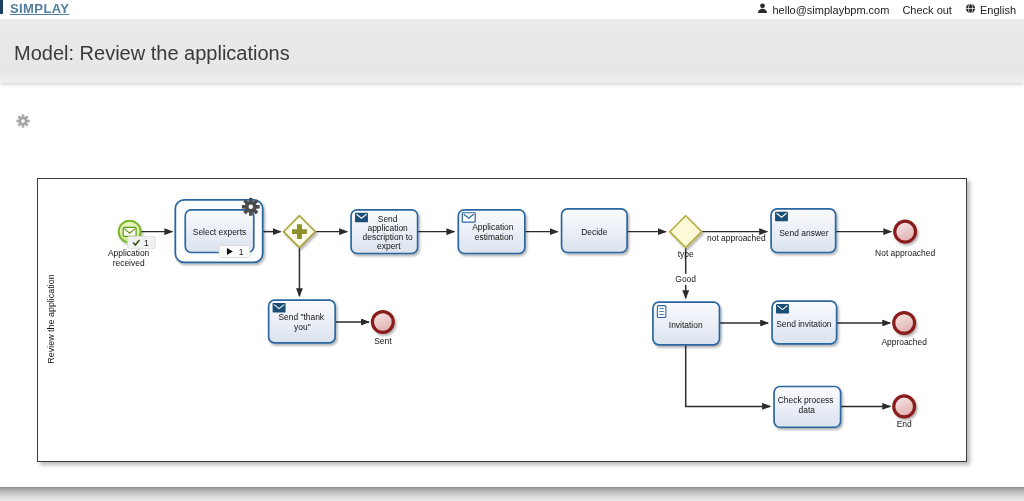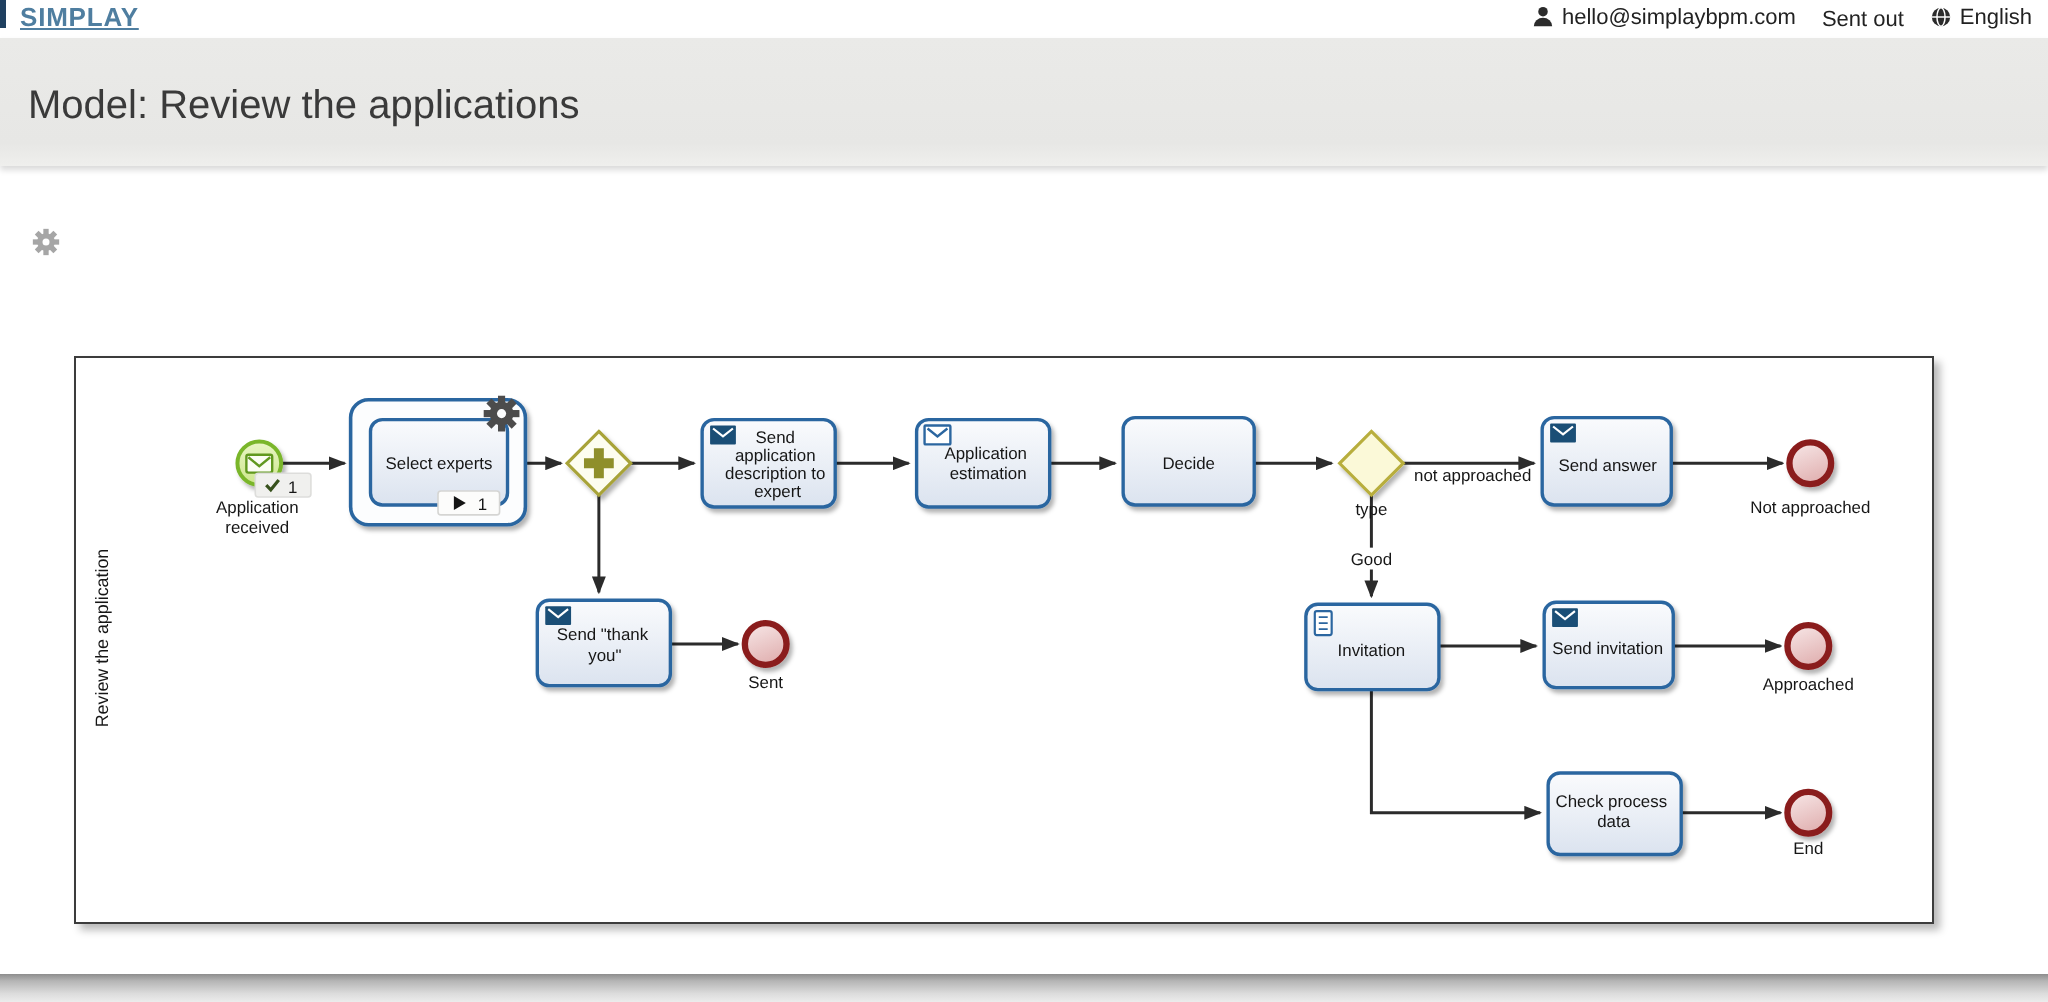--- a/index.html
+++ b/index.html
@@ -6,21 +6,21 @@
   .page{position:relative;width:1024px;height:501px;background:#ffffff;overflow:hidden;
         font-family:"Liberation Sans",sans-serif;}
 
   
   .navbar{position:absolute;top:0;left:0;width:1024px;height:19px;background:#ffffff;}
   .brand-accent{position:absolute;left:0;top:0;width:3px;height:14px;background:#1f4060;}
   .logo{position:absolute;left:10px;top:1px;font-size:13px;font-weight:bold;
         letter-spacing:0.4px;color:#4f7ea0;cursor:pointer;text-decoration:underline;}
   .nav-right{position:absolute;right:8px;top:0;height:19px;display:flex;align-items:center;
              gap:13px;font-size:11px;color:#222;}
-  .nav-link{display:flex;align-items:flex-start;gap:4px;cursor:pointer;white-space:nowrap;}
+  .nav-link{display:flex;align-items:center;gap:4px;cursor:pointer;white-space:nowrap;}
 
   
   .model-bar{position:absolute;top:19px;left:0;width:1024px;height:64px;box-sizing:border-box;
              background:linear-gradient(180deg,#eaeae8 0%,#e7e7e5 82%,#efefed 100%);
              box-shadow:0 2px 3px rgba(0,0,0,0.15);
              display:flex;align-items:center;padding-left:14px;}
   .model-title{font-size:20px;color:#3a3a3a;margin-top:4px;}
 
   
   .process-title{position:absolute;left:14px;top:116px;font-size:23px;color:#333;}
@@ -53,21 +53,21 @@
       <span class="nav-link">
         <span>
           <svg width="11" height="11" viewBox="0 0 12 12">
               <circle cx="6" cy="3.1" r="2.6" fill="#2b2b2b"></circle>
               <path d="M1,11 a5,4.6 0 0 1 10,0 z" fill="#2b2b2b"></path>
             </svg>
         </span>
         <span>hello@simplaybpm.com</span>
       </span>
       <span class="nav-link">
-        <span>Sent out</span>
+        <span>Check out</span>
       </span>
       <span class="nav-link">
         <span>
           <svg width="11" height="11" viewBox="0 0 12 12">
               <circle cx="6" cy="6" r="5" fill="#2b2b2b"></circle>
               <ellipse cx="6" cy="6" rx="2.2" ry="5" fill="none" stroke="#fff" stroke-width="0.8"></ellipse>
               <line x1="1" y1="6" x2="11" y2="6" stroke="#fff" stroke-width="0.8"></line>
             </svg>
         </span>
         <span>English</span>

